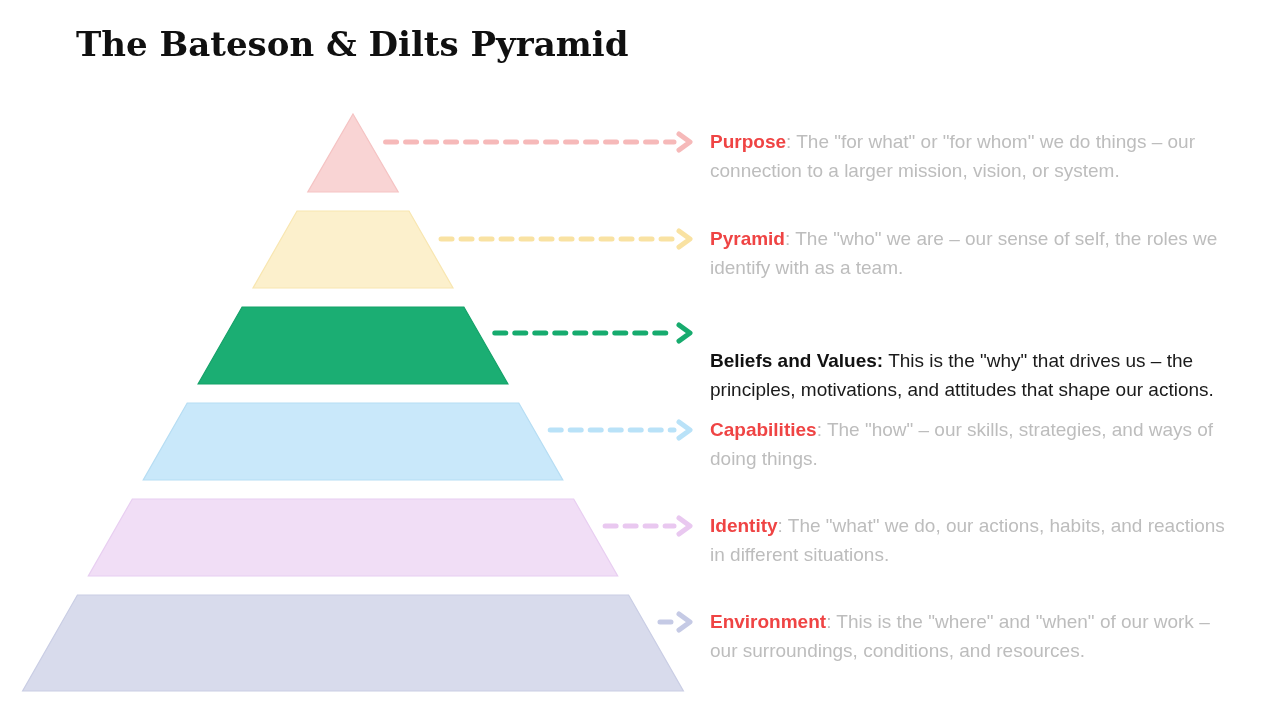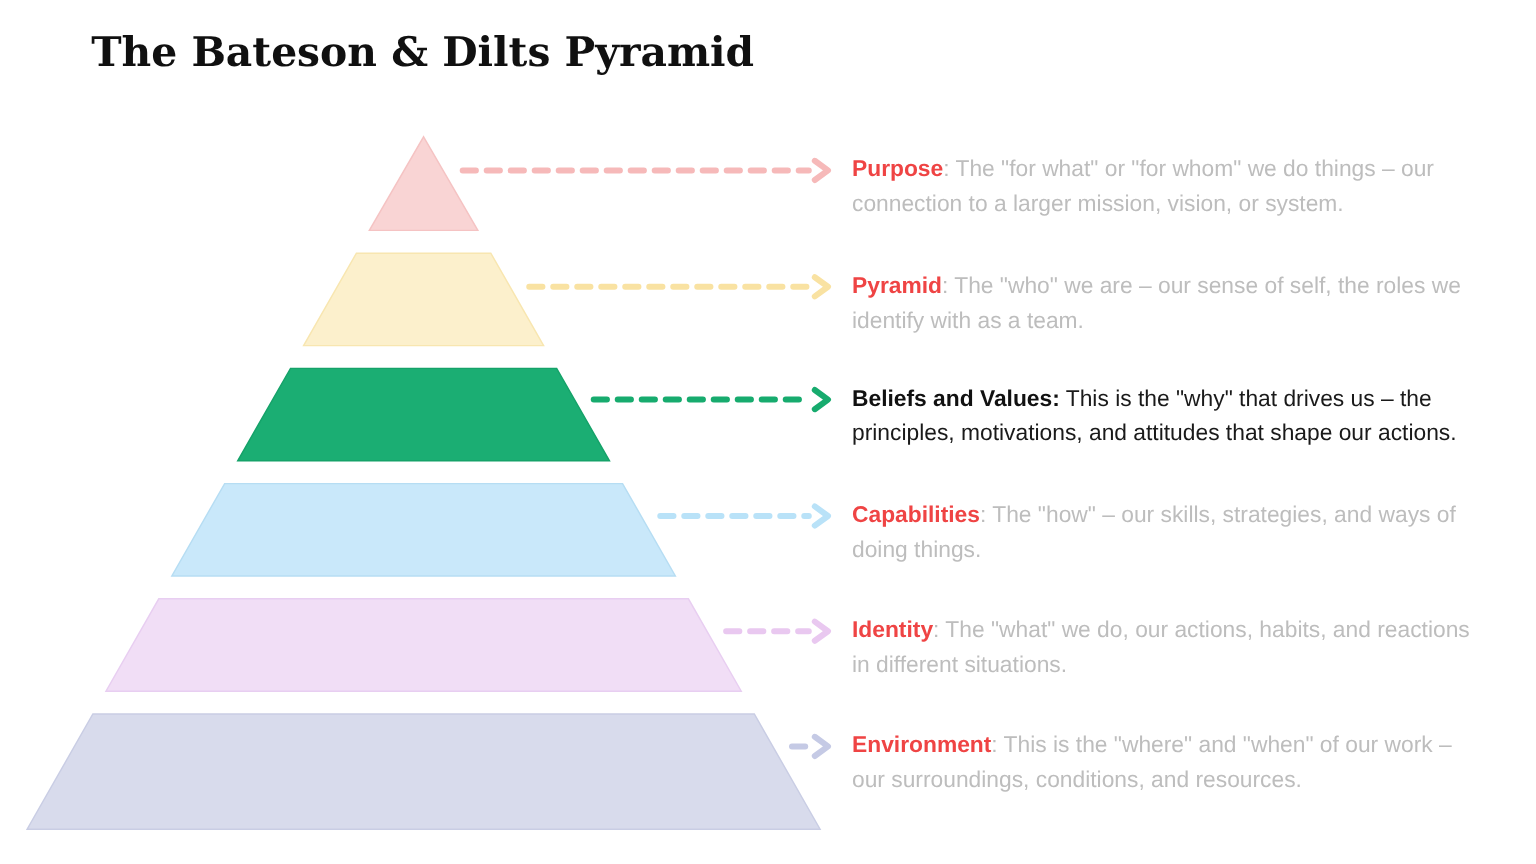--- a/index.html
+++ b/index.html
@@ -12,21 +12,21 @@
     font-family:"DejaVu Serif","Liberation Serif",serif;
     font-size:34px;font-weight:700;color:#101010;letter-spacing:0;
   }
   #pyramid-svg{position:absolute;left:0;top:0;}
   .desc{
     position:absolute;font-size:19px;line-height:29px;
   }
   .desc .lbl{font-weight:700;}
   .desc.faded{color:#bdbdbd;}
   .desc.faded .lbl{color:#ef4444;}
-  .desc.hl{color:#1a1a1a;}
+  .desc.hl{color:#1a1a1a;margin-top:28px;}
   .desc.hl .lbl{color:#111111;}
 </style>
 </head>
 <body>
 
 <div class="slide">
   <h1 class="title">The Bateson &amp; Dilts Pyramid</h1>
   <svg id="pyramid-svg" width="1280" height="720" viewBox="0 0 1280 720" xmlns="http://www.w3.org/2000/svg">
       <polygon points="353.0,114 398.2,192 307.8,192" fill="#f9d4d4" stroke="#f5c3c3" stroke-width="1.2"></polygon>
       <g>

